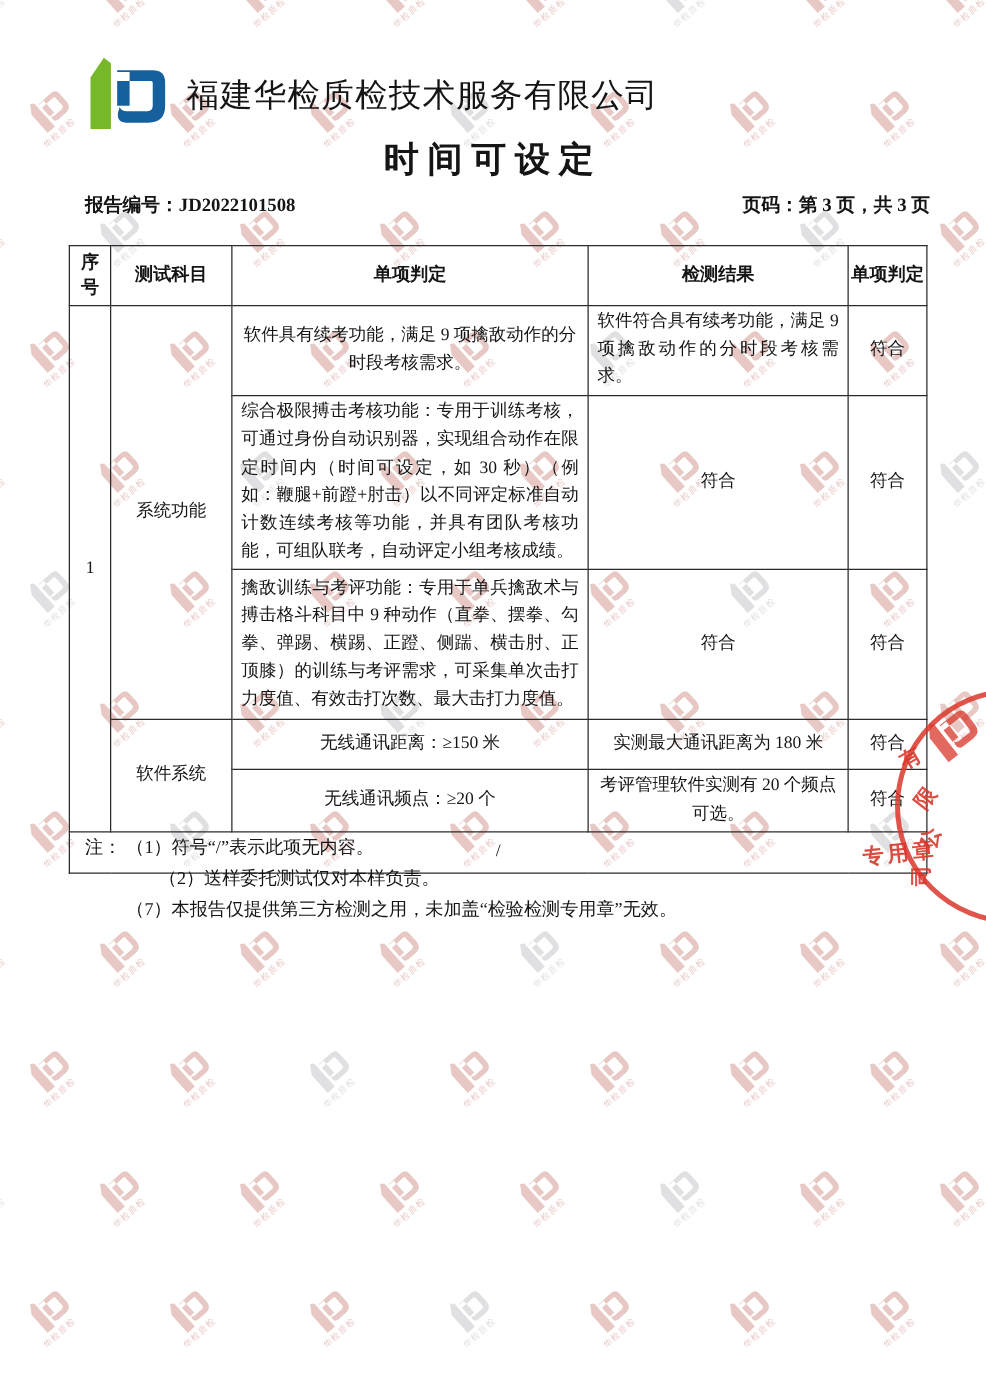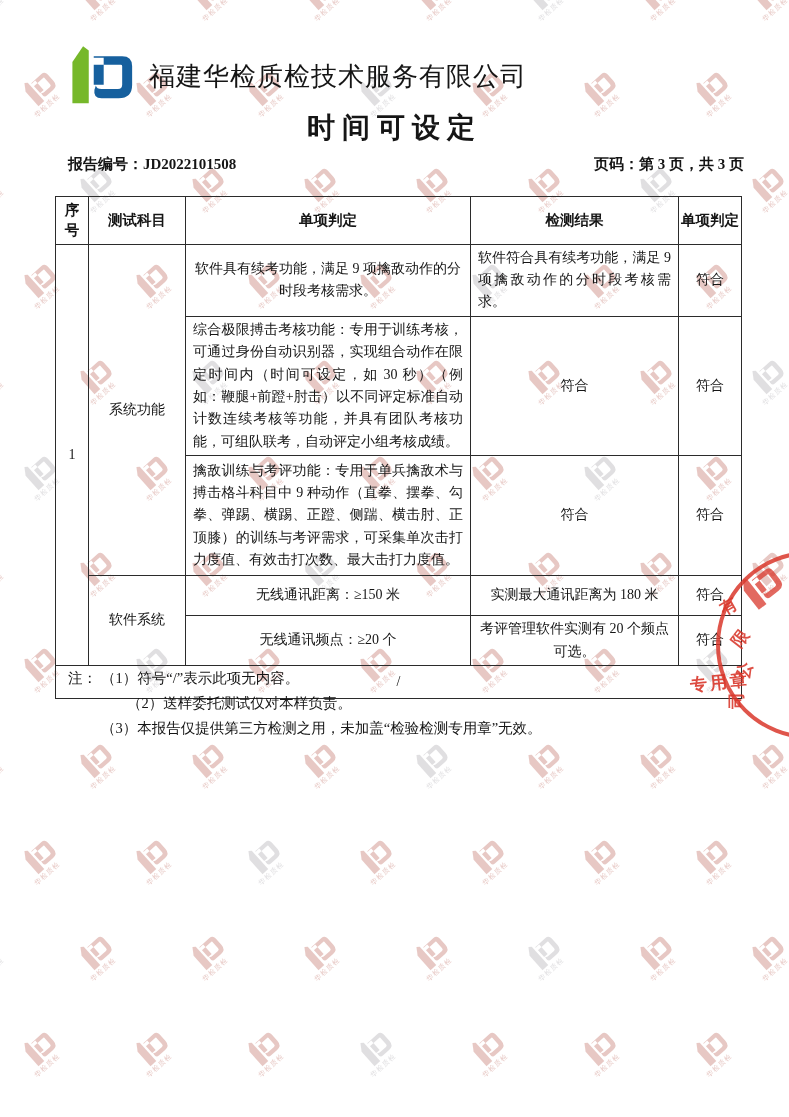--- a/index.html
+++ b/index.html
@@ -476,21 +476,21 @@
       <td class="c" colspan="5">/</td>
     </tr>
   </tbody>
     </table>
 
   <div class="notes">
     <span class="n-label">注：</span>
     <span class="n-items">
       <span class="n-item" style="display:block;">（1）符号“/”表示此项无内容。</span>
       <span class="n-item" style="display:block;margin-left:26px;">（2）送样委托测试仅对本样负责。</span>
-      <span class="n-item" style="display:block;">（3）本报告仅提供第三方检测之用，未加盖“检验检测专用章”无效。</span>
+      <span class="n-item" style="display:block;">（7）本报告仅提供第三方检测之用，未加盖“检验检测专用章”无效。</span>
     </span>
   </div>
 
   <div class="footer">
   </div>
 
   <div class="stamp">
     <svg width="210" height="215" viewBox="0 0 210 215">
       <circle cx="116" cy="102" r="92" fill="none" stroke="#d9372b" stroke-width="4" opacity="0.85"></circle>
       <g transform="translate(38,42) scale(0.42) rotate(-38)" opacity="0.75" id="stamp-glyph">

